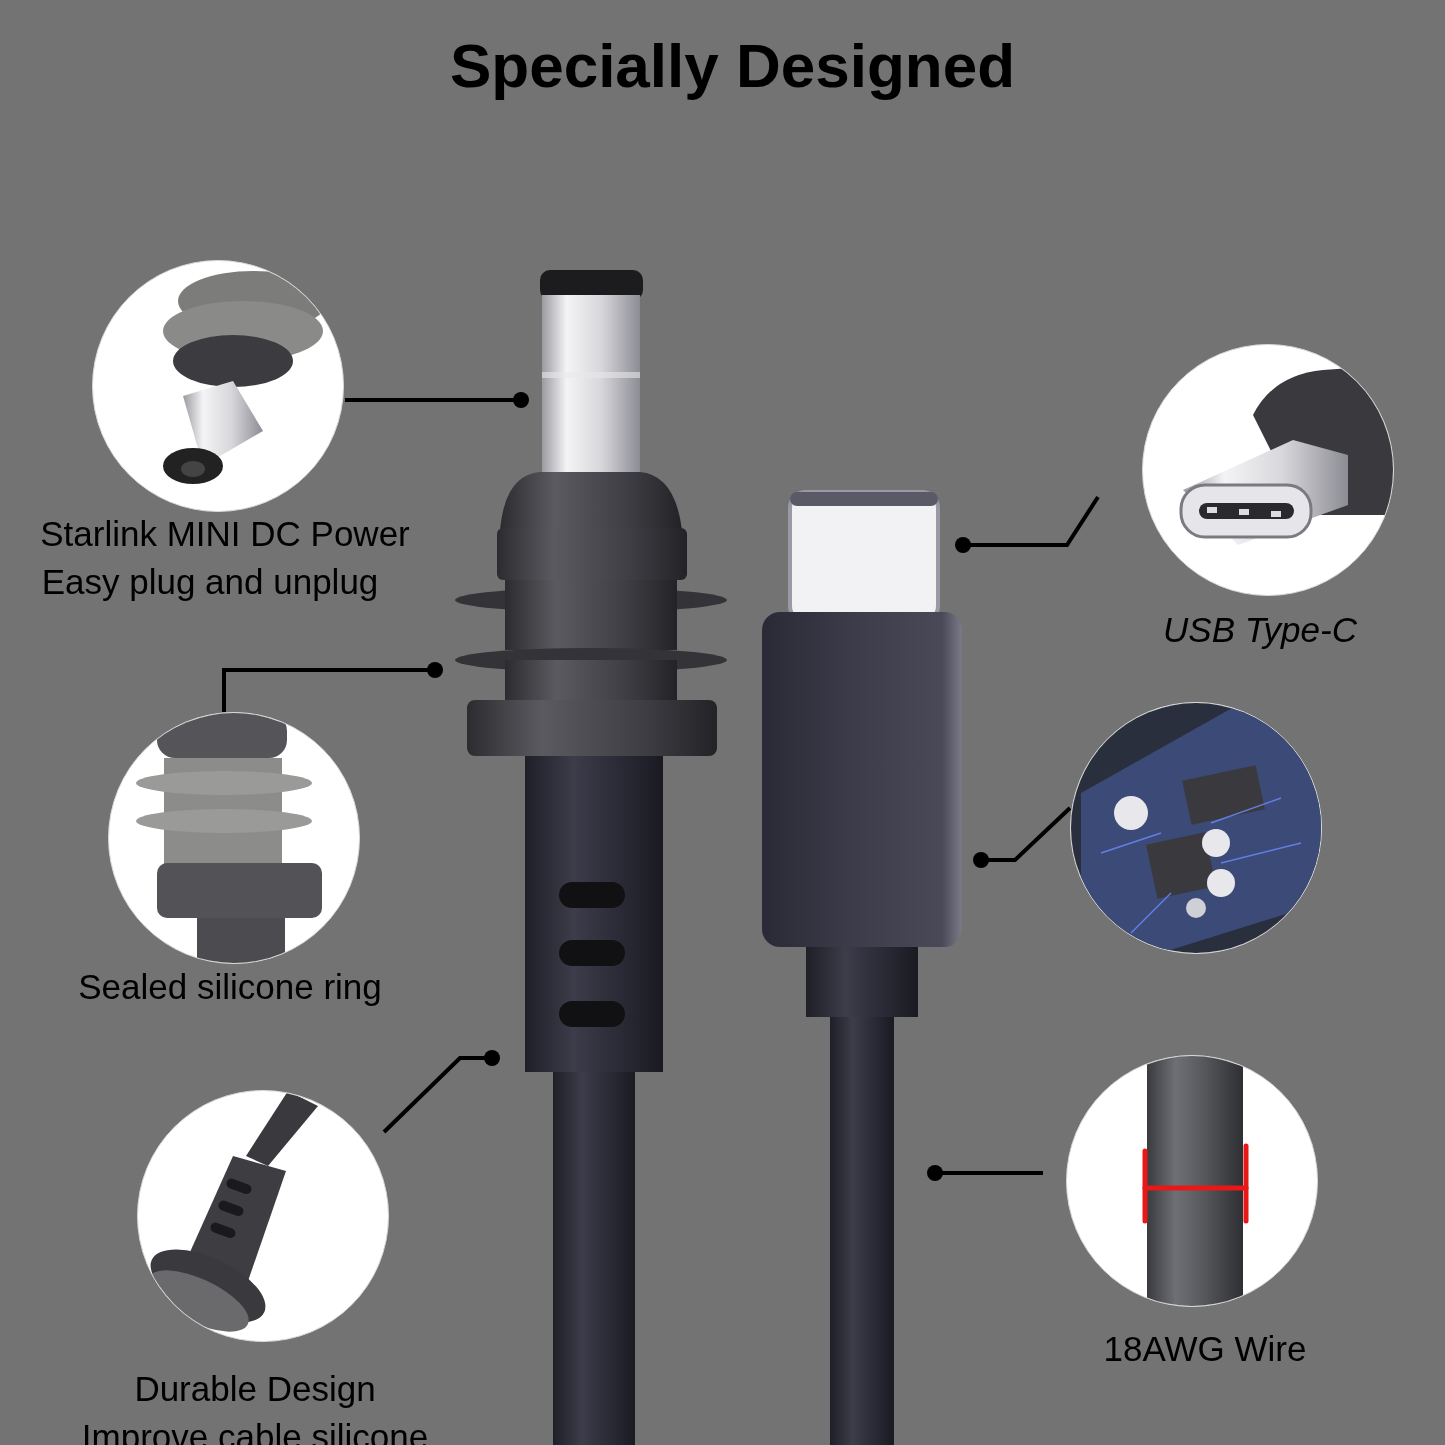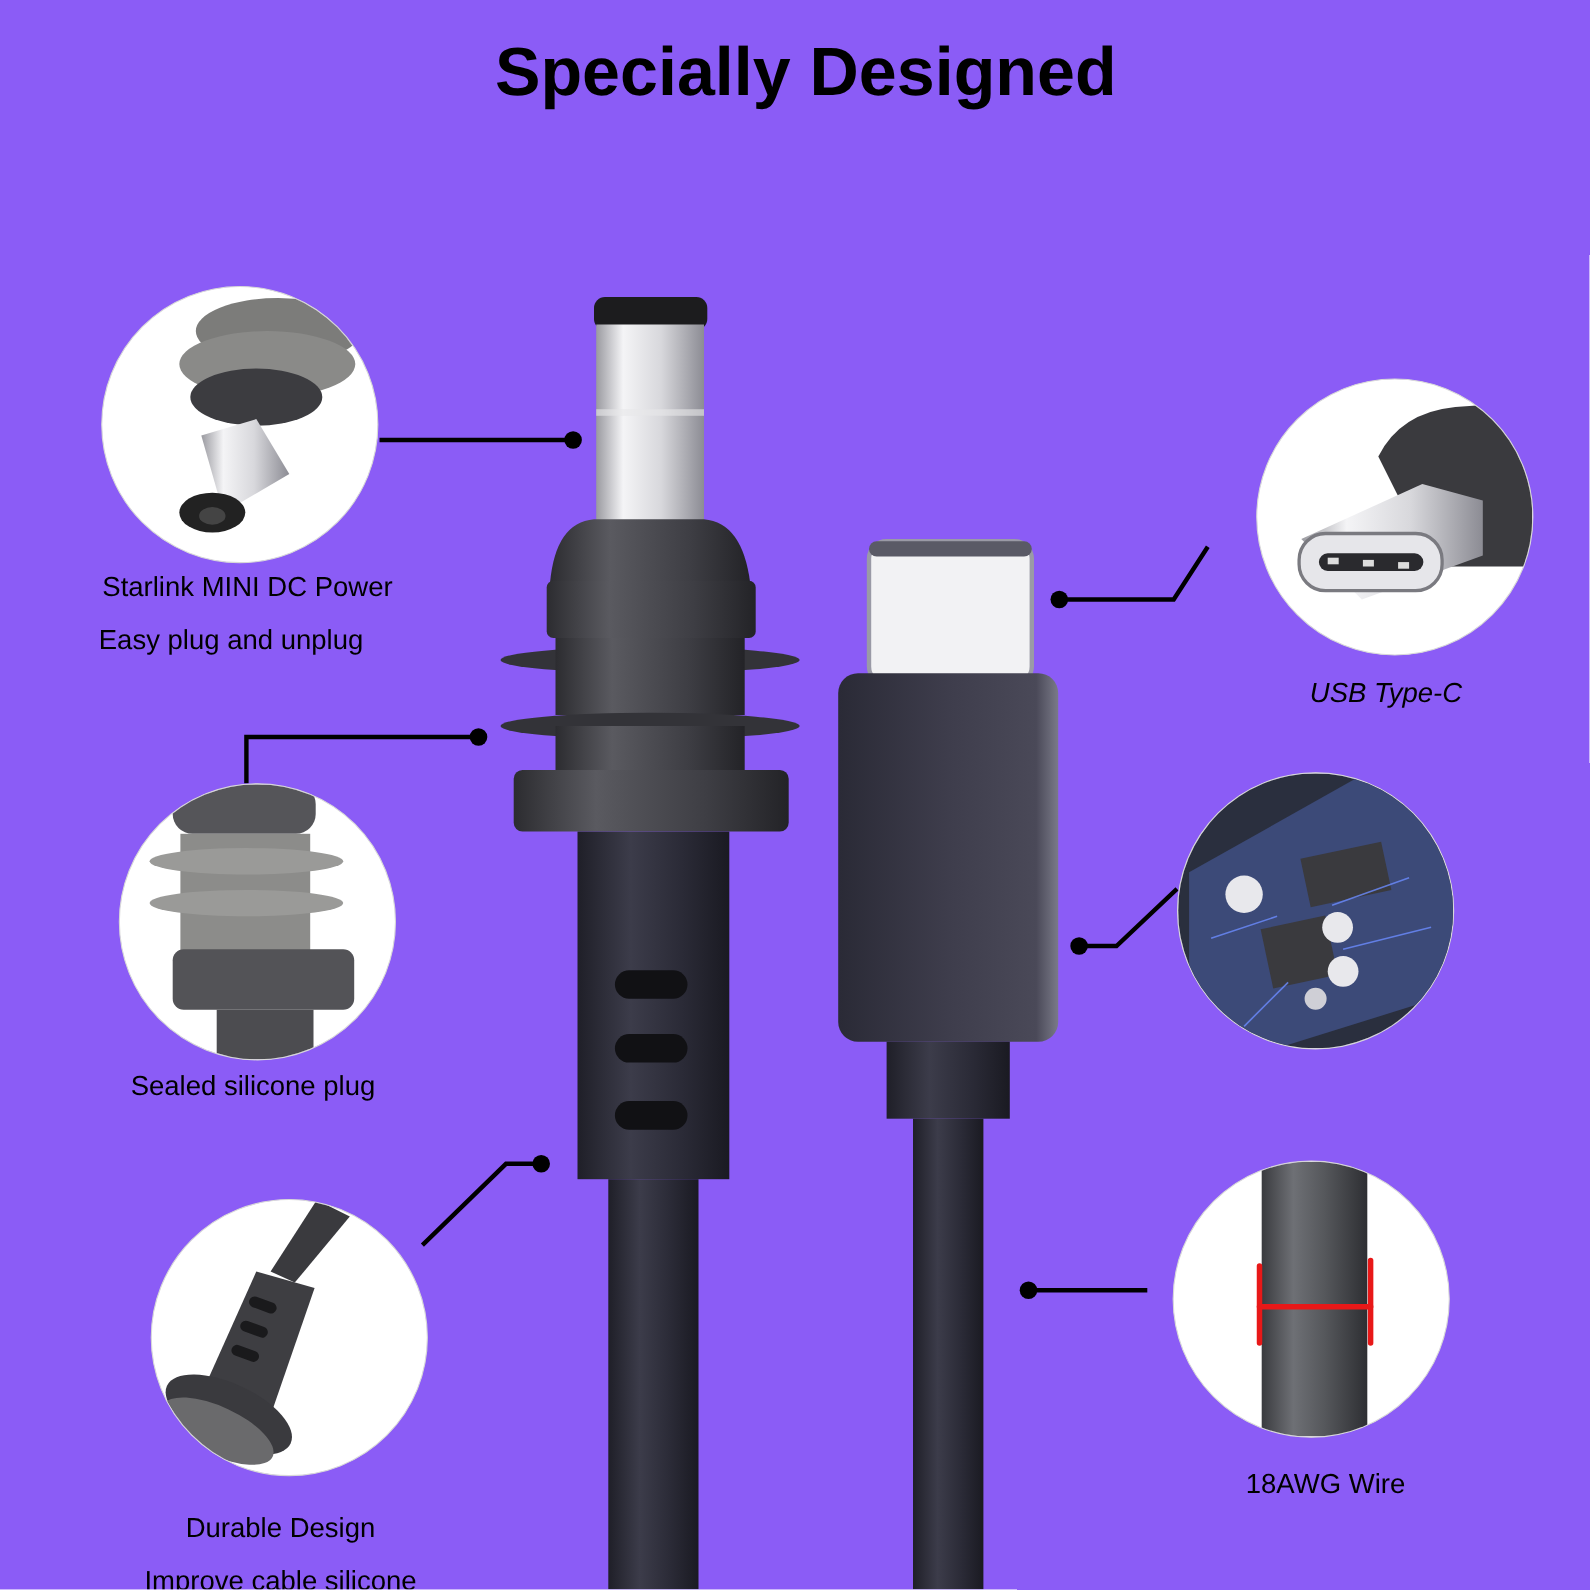--- a/index.html
+++ b/index.html
@@ -1,18 +1,18 @@
 <!DOCTYPE html>
 <html><head>
 <meta charset="utf-8">
 <style>
   html,body{margin:0;padding:0;background:#fff;}
-  #canvas{position:relative;width:1445px;height:1445px;overflow:hidden;background:#8b5cf6;font-family:"Liberation Sans",sans-serif;color:#000;}
+  #canvas{position:relative;width:1445px;height:1445px;overflow:hidden;background:#737373;font-family:"Liberation Sans",sans-serif;color:#000;}
   .title{position:absolute;left:0;top:30px;width:1465px;text-align:center;font-weight:bold;font-size:62px;letter-spacing:0px;}
-  .label{position:absolute;text-align:center;font-size:25px;line-height:48px;white-space:nowrap;}
+  .label{position:absolute;text-align:center;font-size:35px;line-height:48px;white-space:nowrap;}
   .circle{position:absolute;border-radius:50%;border:1px solid #d8d8d8;background:#fff;overflow:hidden;}
   svg.layer{position:absolute;left:0;top:0;}
 </style>
 </head>
 <body>
 
 <div id="canvas">
 
   <div class="title">Specially Designed</div>
 
@@ -170,21 +170,21 @@
       </g>
     </svg>
   </div>
 
   <div class="label" style="left:20px;top:510px;width:410px;">
     <div>Starlink MINI DC Power</div>
     <div style="margin-left:-30px;">Easy plug and unplug</div>
   </div>
 
   <div class="label" style="left:30px;top:963px;width:400px;">
-    <div>Sealed silicone plug</div>
+    <div>Sealed silicone ring</div>
   </div>
 
   <div class="label" style="left:40px;top:1345px;width:430px;margin-top:20px;">
     <div>Durable Design</div>
     <div>Improve cable silicone</div>
   </div>
 
   <div class="label" style="left:1120px;top:606px;width:280px;font-style:italic;">
     <div>USB Type-C</div>
   </div>

